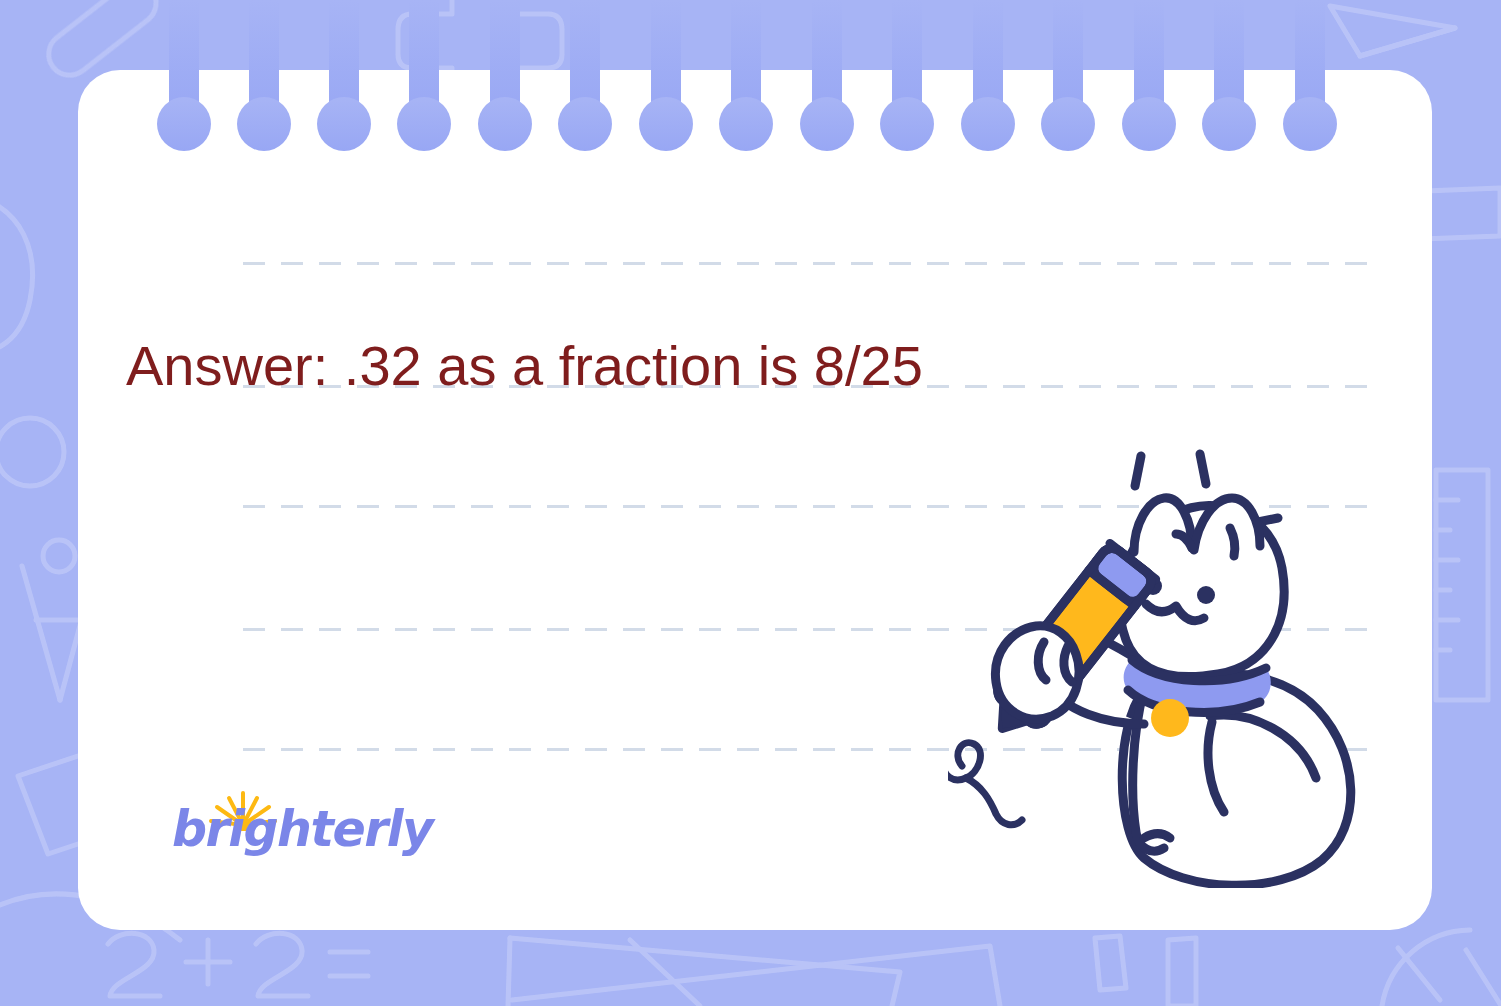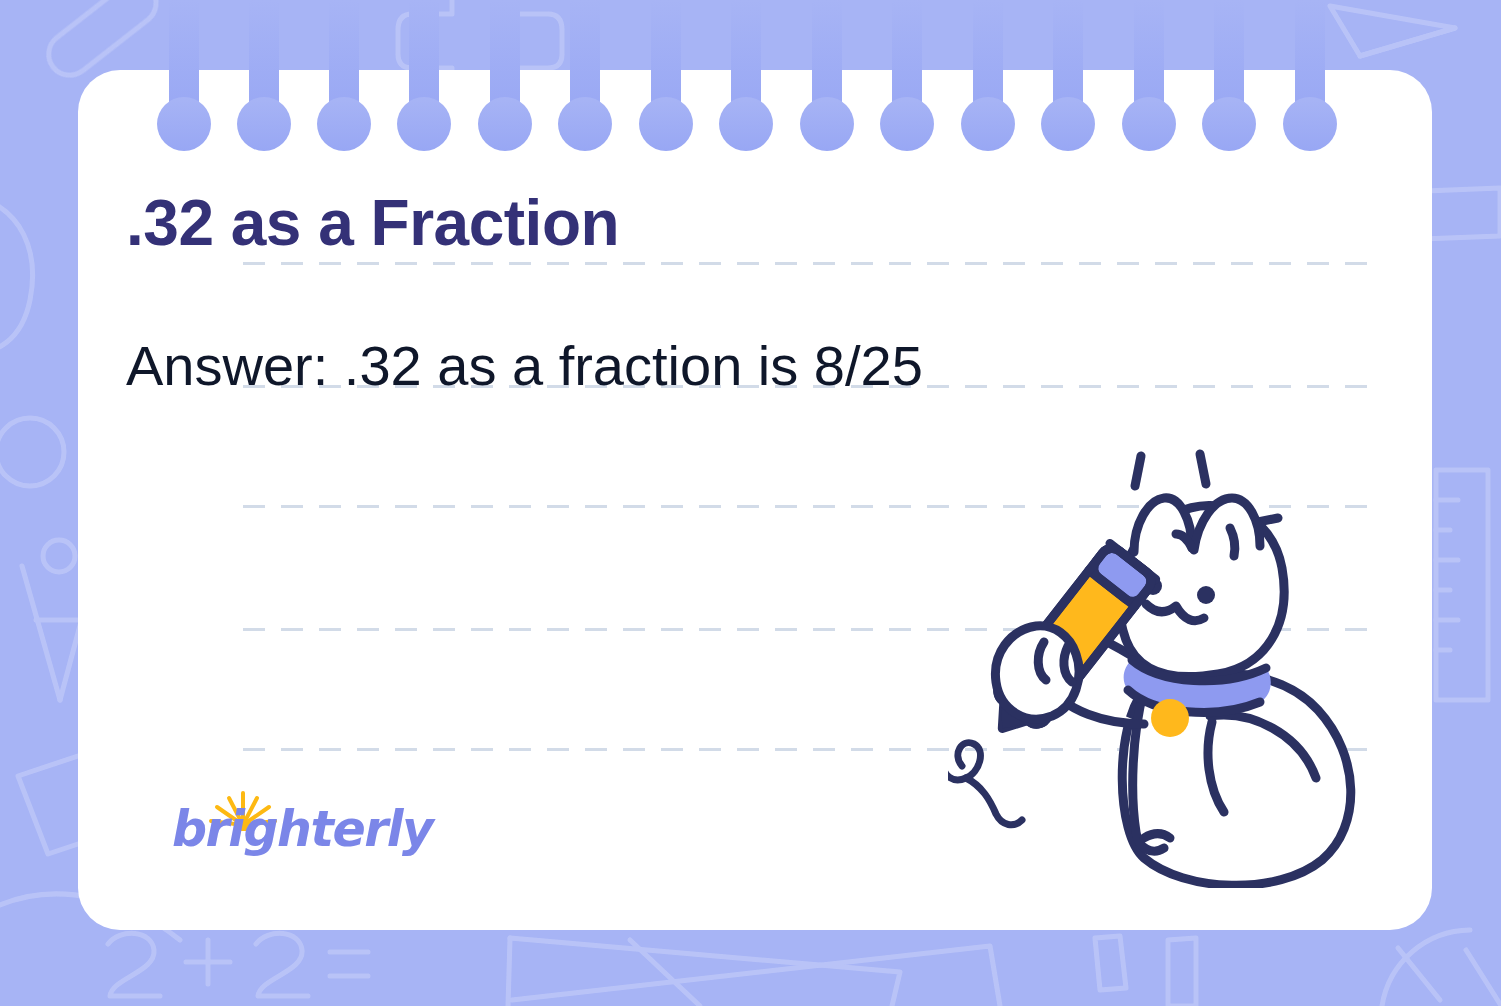--- a/index.html
+++ b/index.html
@@ -77,21 +77,21 @@
     white-space: nowrap;
   }
 
   #answer-line {
     position: absolute;
     left: 126px;
     top: 337px;
     margin: 0;
     font-size: 56px;
     font-weight: 400;
-    color: #0f172a;
+    color: #7f1d1d;
     line-height: 1.05;
     white-space: nowrap;
   }
 
   
   #brand-logo {
     position: absolute;
     left: 172px;
     top: 783px;
     width: 210px;
@@ -260,21 +260,20 @@
           <rect x="-15" y="0" width="30" height="120" rx="6"></rect>
           <circle cx="0" cy="124" r="27"></circle>
         </g>
       <g transform="translate(1310,0)">
           <rect x="-15" y="0" width="30" height="120" rx="6"></rect>
           <circle cx="0" cy="124" r="27"></circle>
         </g>
     </g>
   </svg>
 
-  <h1 id="page-title">.32 as a Fraction</h1>
 
   <p id="answer-line">Answer: .32 as a fraction is 8/25</p>
 
   <div id="brand-logo">
     <svg class="sunburst" viewBox="0 0 72 50" xmlns="http://www.w3.org/2000/svg">
       <g stroke="#FDB913" stroke-width="4" stroke-linecap="round">
         <line x1="36" y1="44" x2="36" y2="12"></line>
         <line x1="36" y1="44" x2="22" y2="17"></line>
         <line x1="36" y1="44" x2="50" y2="17"></line>
         <line x1="36" y1="44" x2="10" y2="26"></line>

